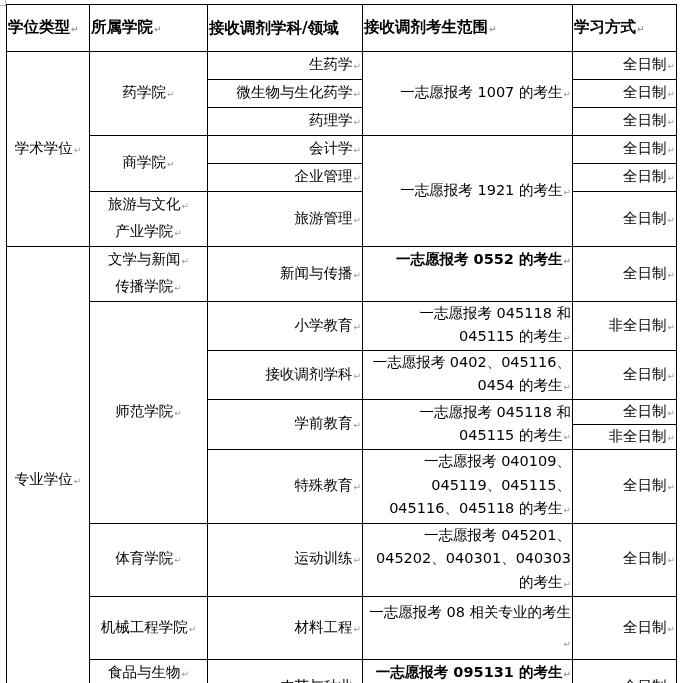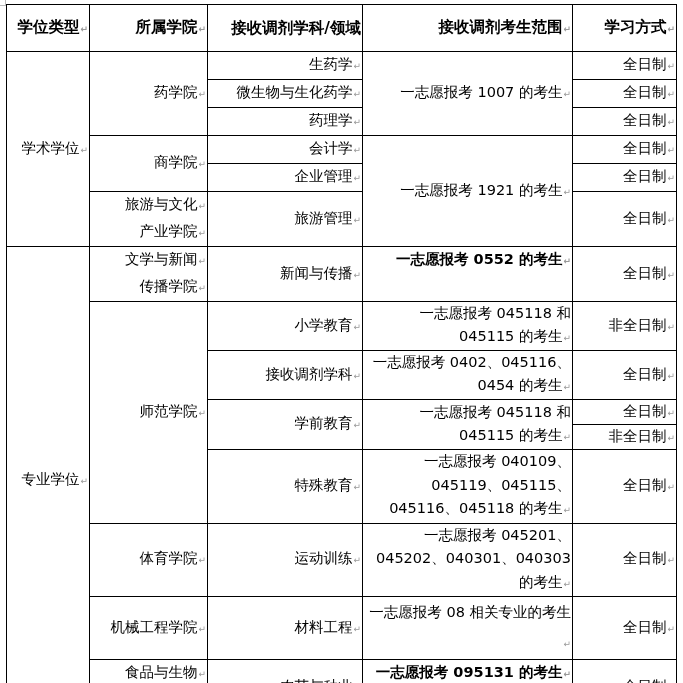--- a/index.html
+++ b/index.html
@@ -1,22 +1,22 @@
 <!DOCTYPE html>
 <html><head>
 <meta charset="utf-8">
 <style>
   html, body { margin:0; padding:0; background:#ffffff; }
   body { width:683px; height:683px; position:relative; overflow:hidden;
          font-family:"DejaVu Sans","Liberation Sans",sans-serif; color:#000; }
   .tbl { position:absolute; left:6px; top:4px; border-collapse:collapse; table-layout:fixed; }
   .tbl td, .tbl th { border:1px solid #000; padding:0 1px; font-size:14.5px; line-height:25px;
                      vertical-align:middle; overflow:hidden; }
-  .tbl th { font-weight:bold; font-size:15.5px; text-align:right; height:46px; }
-  .c { text-align:right; }
+  .tbl th { font-weight:bold; font-size:15.5px; text-align:left; height:46px; }
+  .c { text-align:center; }
   .l { text-align:right; }
   .top { vertical-align:top !important;font-weight:bold; }
   .mark { color:#999; font-size:9px; margin-left:1px; }
   .corner { position:absolute; left:0; top:0; width:5px; height:5px; border-right:1px solid #bbb; border-bottom:1px solid #bbb; }
 </style>
 </head>
 <body>
 
 <div class="corner"></div>
 

